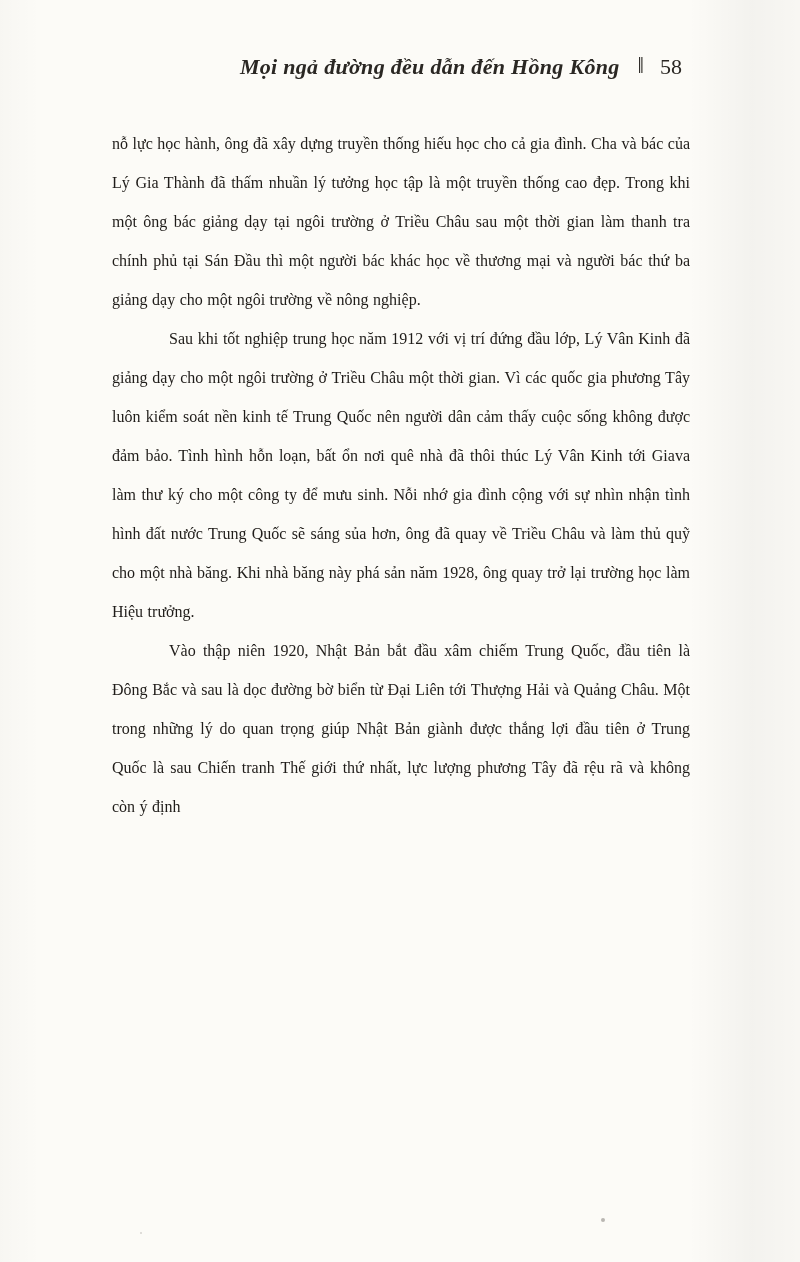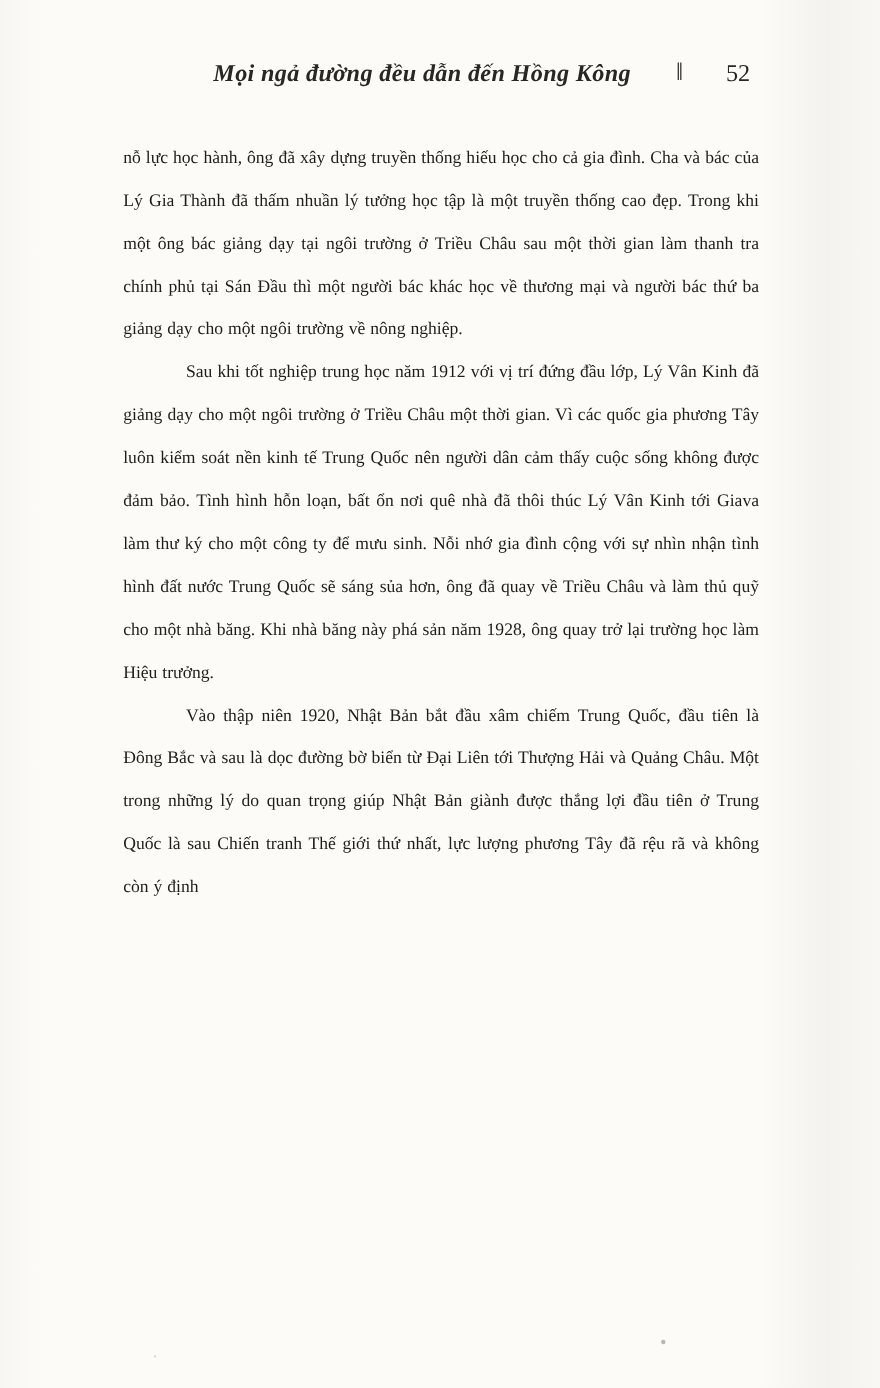--- a/index.html
+++ b/index.html
@@ -27,21 +27,20 @@
     position: absolute;
     top: 54px;
     left: 112px;
     right: 118px;
     display: flex;
     justify-content: flex-end;
     align-items: baseline;
     font-size: 22px;
     color: #2a2723;
     white-space: nowrap;
-    gap: 23px;
   }
   .running-head .title {
     font-style: italic;
     font-weight: 600;
     letter-spacing: 0.3px;
   }
   .running-head .sep {
     margin: 0 16px 0 18px;
     font-size: 23px;
     font-weight: 400;
@@ -79,21 +78,21 @@
   .speck.s2 { left: 140px; top: 1232px; width: 2px; height: 2px; background: rgba(60,55,48,0.2); }
 </style>
 </head>
 <body>
 
 <div class="page">
 
   <header class="running-head">
     <span class="title">Mọi ngả đường đều dẫn đến Hồng Kông</span>
     <span class="sep">‖</span>
-    <span class="pagenum">52</span>
+    <span class="pagenum">58</span>
   </header>
 
   <main class="body-text">
     <p class="para">nỗ lực học hành, ông đã xây dựng truyền thống hiếu học cho cả gia đình. Cha và bác của Lý Gia Thành đã thấm nhuần lý tưởng học tập là một truyền thống cao đẹp. Trong khi một ông bác giảng dạy tại ngôi trường ở Triều Châu sau một thời gian làm thanh tra chính phủ tại Sán Đầu thì một người bác khác học về thương mại và người bác thứ ba giảng dạy cho một ngôi trường về nông nghiệp.</p>
     <p class="para indented">Sau khi tốt nghiệp trung học năm 1912 với vị trí đứng đầu lớp, Lý Vân Kinh đã giảng dạy cho một ngôi trường ở Triều Châu một thời gian. Vì các quốc gia phương Tây luôn kiểm soát nền kinh tế Trung Quốc nên người dân cảm thấy cuộc sống không được đảm bảo. Tình hình hỗn loạn, bất ổn nơi quê nhà đã thôi thúc Lý Vân Kinh tới Giava làm thư ký cho một công ty để mưu sinh. Nỗi nhớ gia đình cộng với sự nhìn nhận tình hình đất nước Trung Quốc sẽ sáng sủa hơn, ông đã quay về Triều Châu và làm thủ quỹ cho một nhà băng. Khi nhà băng này phá sản năm 1928, ông quay trở lại trường học làm Hiệu trưởng.</p>
     <p class="para indented">Vào thập niên 1920, Nhật Bản bắt đầu xâm chiếm Trung Quốc, đầu tiên là Đông Bắc và sau là dọc đường bờ biển từ Đại Liên tới Thượng Hải và Quảng Châu. Một trong những lý do quan trọng giúp Nhật Bản giành được thắng lợi đầu tiên ở Trung Quốc là sau Chiến tranh Thế giới thứ nhất, lực lượng phương Tây đã rệu rã và không còn ý định</p>
   </main>
 
   <div class="speck s1"></div>
   <div class="speck s2"></div>

